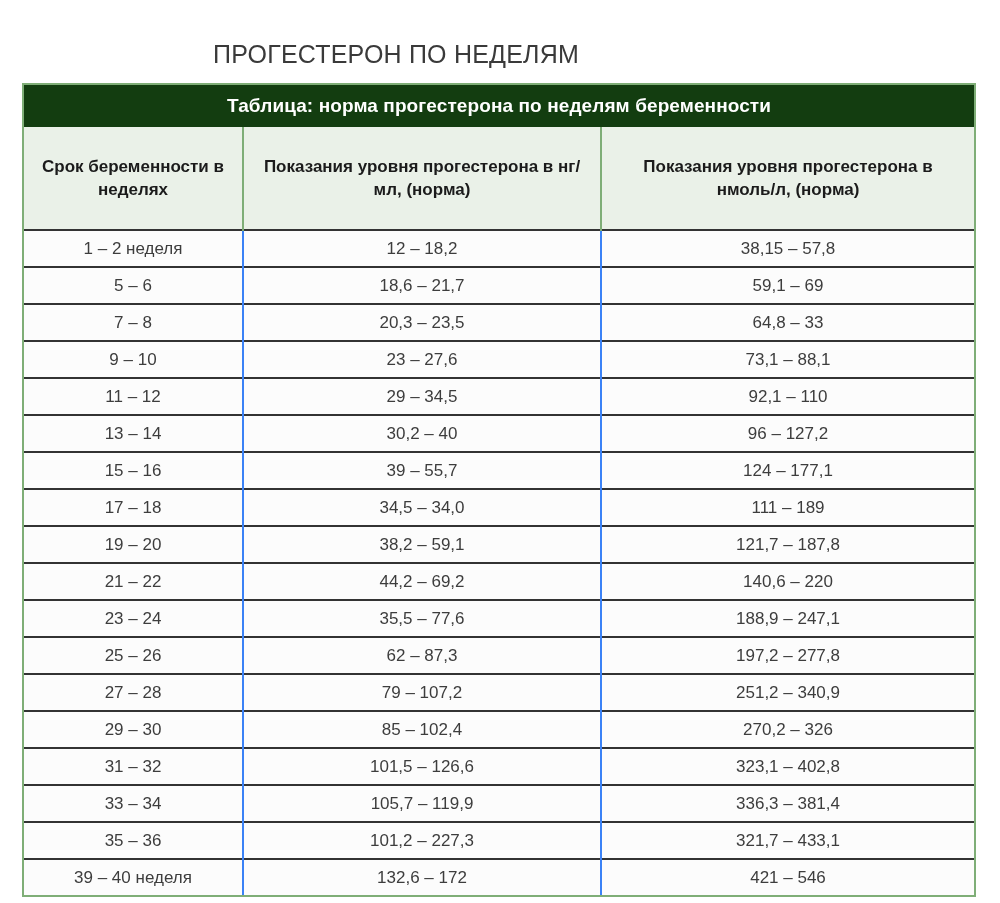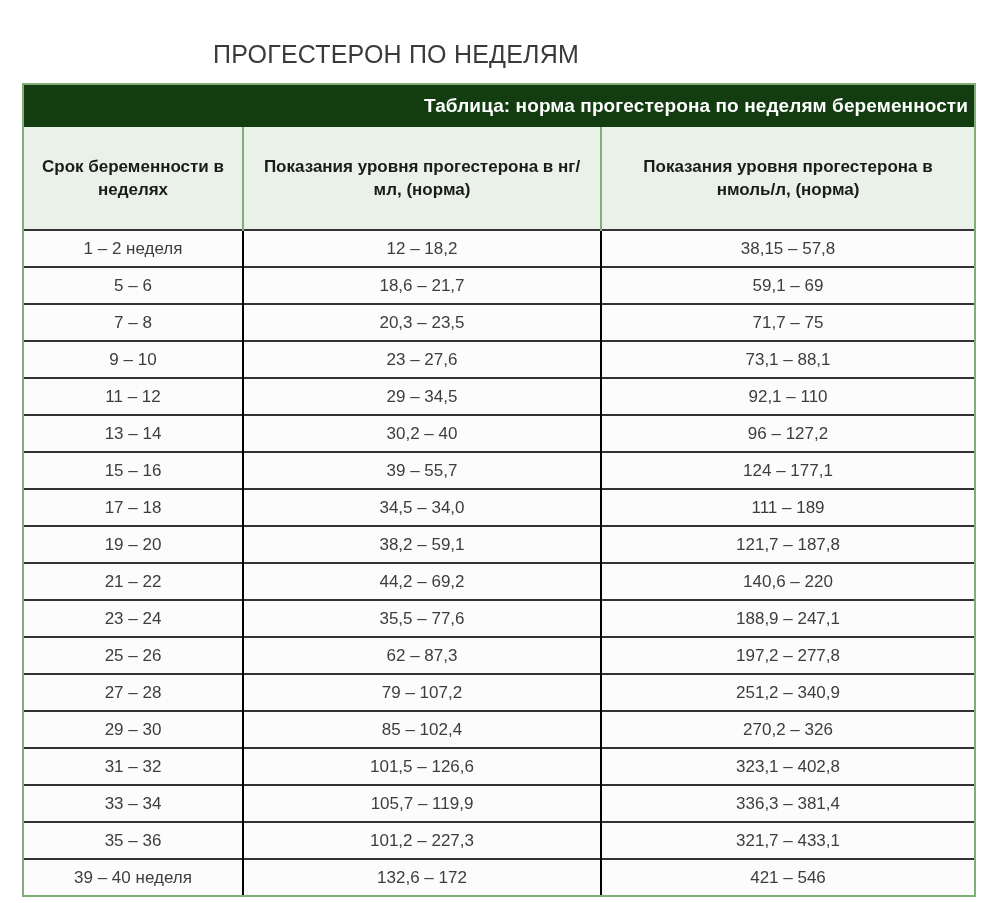--- a/index.html
+++ b/index.html
@@ -45,21 +45,21 @@
     border-collapse: collapse;
     table-layout: fixed;
   }
 
   
   #banner-cell {
     background: #133d10;
     color: #ffffff;
     font-size: 19px;
     font-weight: bold;
-    text-align: right;
+    text-align: center;
     height: 42px;
     padding: 0 6px;
     letter-spacing: 0.1px;
     white-space: nowrap;
     border: 0;
   }
 
   
   tr.col-head th {
     background: #eaf1e8;
@@ -83,21 +83,21 @@
   
   tr.data-row td {
     background: #fcfcfc;
     color: #3d3d3d;
     font-size: 17px;
     text-align: center;
     vertical-align: middle;
     height: 33px;
     padding: 1px 6px;
     border-top: 2px solid #333333;
-    border-left: 2px solid #000000;
+    border-left: 2px solid #3b82f6;
     white-space: nowrap;
   }
   tr.data-row td:first-child {
     border-left: 0;
     margin-top: 28px;
   }
   tr.data-row:last-child td {
     border-bottom: 0;
   }
 
@@ -135,21 +135,21 @@
           <td>38,15 – 57,8</td>
         </tr>
         <tr class="data-row">
           <td>5 – 6</td>
           <td>18,6 – 21,7</td>
           <td>59,1 – 69</td>
         </tr>
         <tr class="data-row">
           <td>7 – 8</td>
           <td>20,3 – 23,5</td>
-          <td>71,7 – 75</td>
+          <td>64,8 – 33</td>
         </tr>
         <tr class="data-row">
           <td>9 – 10</td>
           <td>23 – 27,6</td>
           <td>73,1 – 88,1</td>
         </tr>
         <tr class="data-row">
           <td>11 – 12</td>
           <td>29 – 34,5</td>
           <td>92,1 – 110</td>

